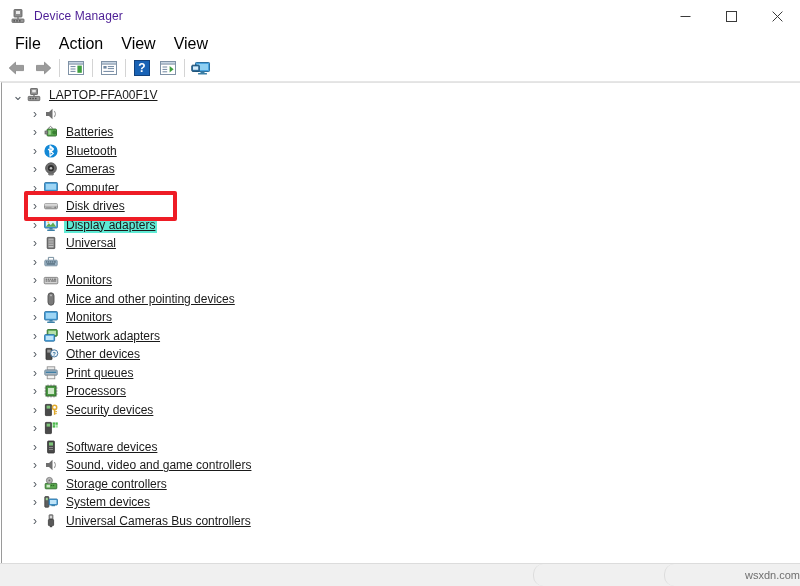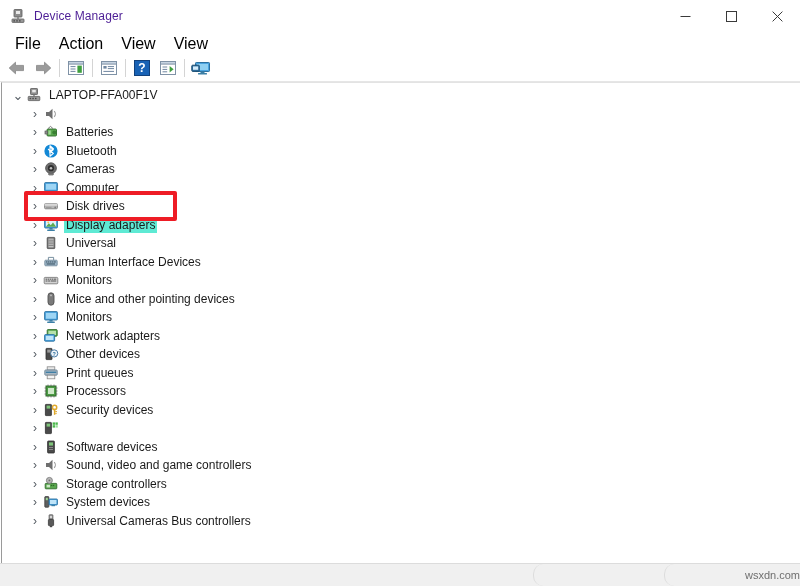--- a/index.html
+++ b/index.html
@@ -145,20 +145,21 @@
     height: 16px;
     margin-right: 5px;
     flex: 0 0 auto;
     display: block;
   }
   .row-label {
     font-size: 12px;
     color: #1a1a1a;
     line-height: 16px;
     padding: 0 2px;
+    text-decoration: underline;
   }
   .row.selected .row-label {
     background: #5eead4;
   }
 
   
   .annot-box {
     position: absolute;
     border: 4px solid #ee1c25;
     border-radius: 2px;
@@ -434,21 +435,20 @@
             <rect x="1.8" y="6.2" width="12.4" height="5.6" rx="0.8" fill="#9fb7c9" stroke="#6b8496" stroke-width="0.8"></rect>
             <rect x="3" y="7.3" width="1.5" height="1.3" fill="#4d6676"></rect>
             <rect x="5" y="7.3" width="1.5" height="1.3" fill="#4d6676"></rect>
             <rect x="7" y="7.3" width="1.5" height="1.3" fill="#4d6676"></rect>
             <rect x="9" y="7.3" width="1.5" height="1.3" fill="#4d6676"></rect>
             <rect x="11" y="7.3" width="1.8" height="1.3" fill="#4d6676"></rect>
             <rect x="3.6" y="9.3" width="8.4" height="1.3" fill="#4d6676"></rect>
             <path d="M5.4 6.2 L5.4 3.4 L10.6 3.4 L10.6 6.2" fill="none" stroke="#6b8496" stroke-width="0.9"></path>
           </svg>
         </span>
-        <span class="row-label">Human Interface Devices</span>
       </div>
 
       <div class="row child">
         <span class="twisty">›</span>
         <span class="row-icon">
           <svg width="16" height="16" viewBox="0 0 16 16">
             <rect x="1.2" y="5.4" width="13.6" height="6.4" rx="0.9" fill="#d2d2d2" stroke="#7d7d7d" stroke-width="0.9"></rect>
             <rect x="2.6" y="6.6" width="1.4" height="1.2" fill="#6a6a6a"></rect>
             <rect x="4.6" y="6.6" width="1.4" height="1.2" fill="#6a6a6a"></rect>
             <rect x="6.6" y="6.6" width="1.4" height="1.2" fill="#6a6a6a"></rect>

